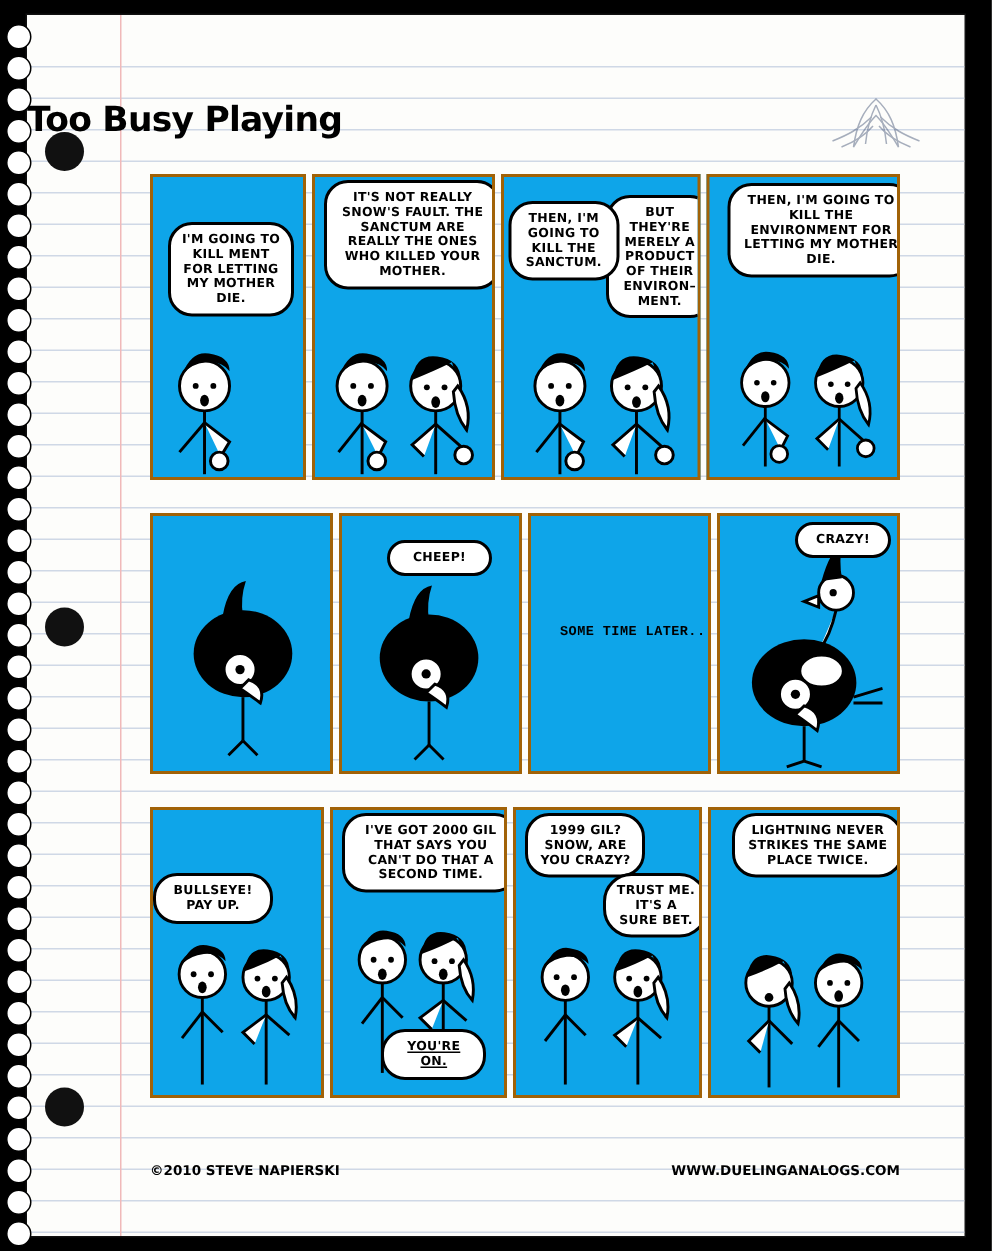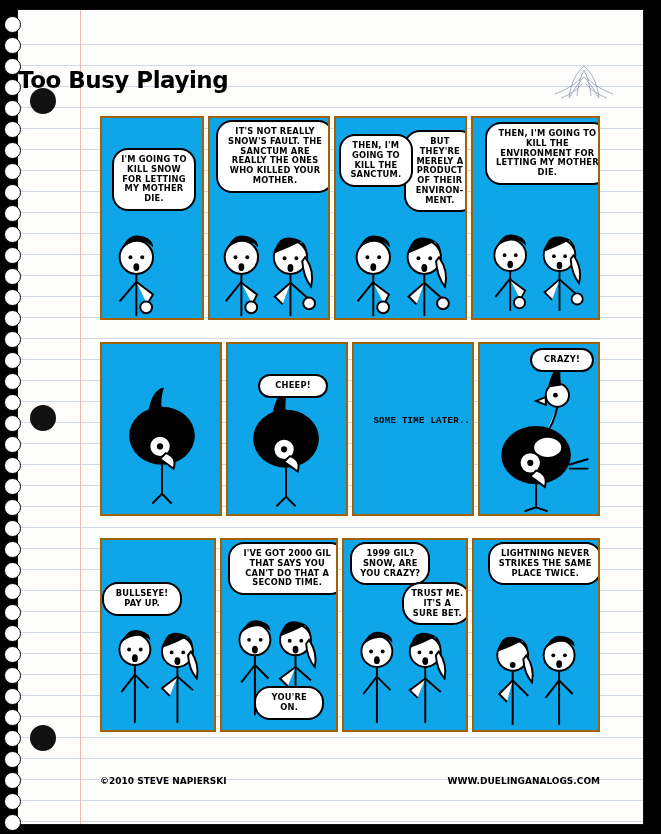--- a/index.html
+++ b/index.html
@@ -117,21 +117,21 @@
           </svg>
         </span>
       </div>
     </div>
 
     <div class="comic">
 
       <div class="row r1">
 
         <div class="panel" style="width:102px">
-          <div class="bubble" style="left:10px;top:30px;width:70px;">I'M GOING TO KILL SNOW FOR LETTING MY MOTHER DIE.</div>
+          <div class="bubble" style="left:10px;top:30px;width:70px;">I'M GOING TO KILL MENT FOR LETTING MY MOTHER DIE.</div>
           <svg class="fig" viewBox="0 0 102 200">
             <circle class="white" cx="35" cy="140" r="17"></circle>
             <path class="blk" d="M20 132 q6 -16 18 -14 q14 2 14 12 q-5 -7 -16 -6 q-10 1 -16 8z"></path>
             <circle class="blk" cx="29" cy="140" r="2"></circle>
               <circle class="blk" cx="41" cy="140" r="2"></circle>
             <ellipse class="blk" cx="35" cy="150" rx="3" ry="4"></ellipse>
             <path class="white" d="M35 157 L35 200"></path>
             <path class="white" d="M35 165 L18 185"></path>
             <path class="white" d="M35 165 L52 178 L46 188"></path>
             <circle class="white" cx="45" cy="191" r="6"></circle>
@@ -226,21 +226,21 @@
             <path class="blk" d="M48 66 q4 -22 16 -24 q-4 12 -2 24z"></path>
             <circle class="white" cx="60" cy="103" r="11"></circle>
             <circle class="blk" cx="60" cy="103" r="3.2"></circle>
             <path class="white" d="M66 110 q12 4 8 16 q-8 -6 -14 -10z"></path>
             <path class="white" d="M62 122 L62 152"></path>
             <path class="white" d="M62 152 L52 162 M62 152 L72 162"></path>
           </svg>
         </div>
 
         <div class="panel" style="width:122px">
-          <div class="bubble" style="left:30px;top:30px;width:56px;">CHEEP!</div>
+          <div class="bubble" style="left:30px;top:16px;width:56px;">CHEEP!</div>
           <svg class="fig" viewBox="0 0 122 170">
             <ellipse class="blk" cx="60" cy="95" rx="34" ry="30"></ellipse>
             <path class="blk" d="M46 69 q4 -22 16 -24 q-4 12 -2 24z"></path>
             <circle class="white" cx="58" cy="106" r="11"></circle>
             <circle class="blk" cx="58" cy="106" r="3.2"></circle>
             <path class="white" d="M64 113 q12 4 8 16 q-8 -6 -14 -10z"></path>
             <path class="white" d="M60 125 L60 155"></path>
             <path class="white" d="M60 155 L50 165 M60 155 L70 165"></path>
           </svg>
         </div>
@@ -289,21 +289,21 @@
               <circle class="blk" cx="84" cy="113" r="2"></circle>
             <ellipse class="blk" cx="78" cy="122" rx="3" ry="4"></ellipse>
             <path class="white" d="M78 128 L78 186"></path>
             <path class="white" d="M78 138 L62 150 L70 158"></path>
             <path class="white" d="M78 138 L94 152"></path>
           </svg>
         </div>
 
         <div class="panel" style="width:118px">
           <div class="bubble" style="left:6px;top:2px;width:104px;">I'VE GOT 2000 GIL THAT SAYS YOU CAN'T DO THAT A SECOND TIME.</div>
-          <div class="bubble" style="left:32px;top:146px;width:56px;">YOU'RE ON.</div>
+          <div class="bubble" style="left:32px;top:146px;width:56px;text-decoration:underline;">YOU'RE ON.</div>
           <svg class="fig" viewBox="0 0 118 190">
             <circle class="white" cx="34" cy="100" r="16"></circle>
             <path class="blk" d="M20 93 q6 -15 17 -13 q13 2 13 11 q-5 -6 -15 -5 q-9 1 -15 7z"></path>
             <circle class="blk" cx="28" cy="100" r="2"></circle>
               <circle class="blk" cx="40" cy="100" r="2"></circle>
             <ellipse class="blk" cx="34" cy="110" rx="3" ry="4"></ellipse>
             <path class="white" d="M34 116 L34 178"></path>
             <path class="white" d="M34 126 L20 144"></path>
             <path class="white" d="M34 126 L48 140"></path>
             <circle class="white" cx="76" cy="100" r="16"></circle>

